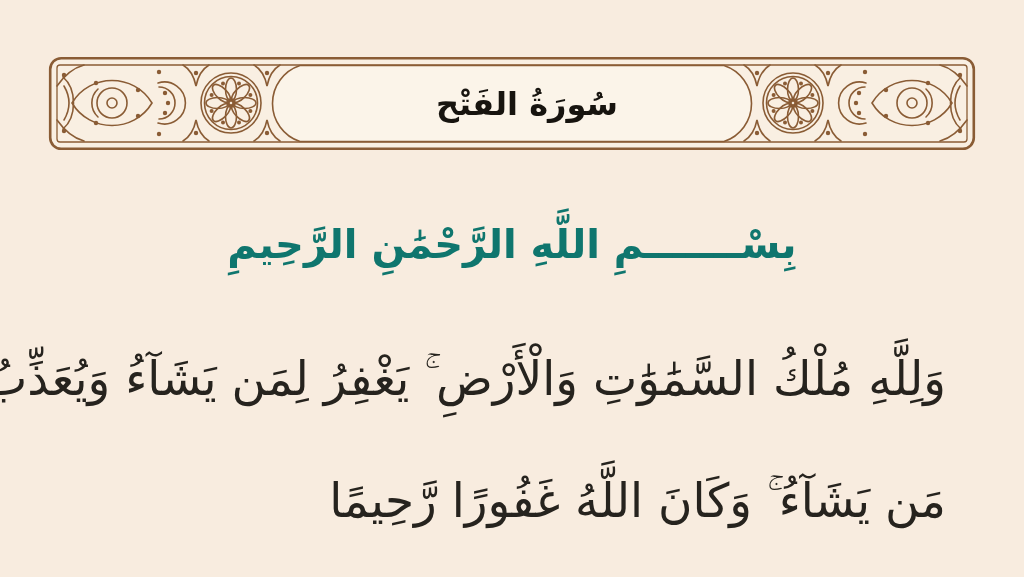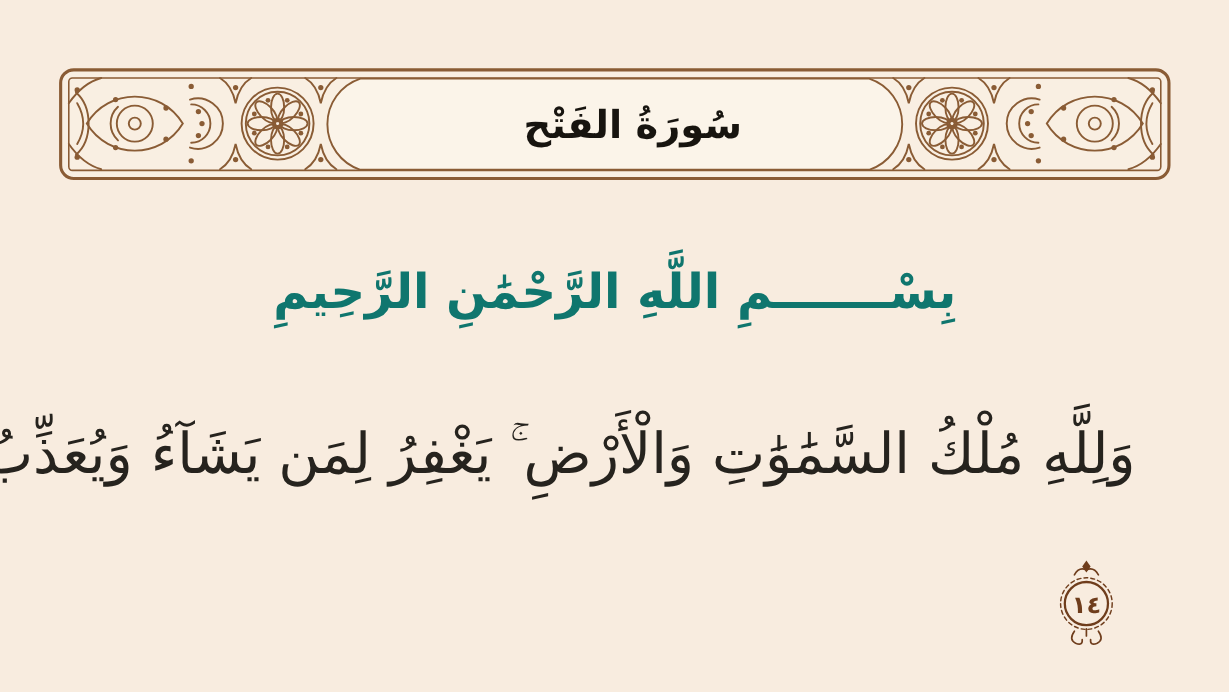--- a/index.html
+++ b/index.html
@@ -123,33 +123,17 @@
     </svg>
 
     <div class="surah-title">سُورَةُ الفَتْح</div>
   </div>
 
   <div class="bismillah">بِسْـــــــمِ اللَّهِ الرَّحْمَٰنِ الرَّحِيمِ</div>
 
   <div class="verse-block">
     <div class="verse-line">وَلِلَّهِ مُلْكُ السَّمَٰوَٰتِ وَالْأَرْضِ ۚ يَغْفِرُ لِمَن يَشَآءُ وَيُعَذِّبُ</div>
     <div class="verse-line">
-      <span class="ayah-medallion">
-        <svg width="54" height="78" viewBox="0 0 54 78">
-          <g stroke="#6f3d1c" fill="none" stroke-width="1.9" stroke-linecap="round">
-
-            <path d="M 27,3 L 30.5,8 L 27,13 L 23.5,8 Z" fill="#6f3d1c" stroke="none"></path>
-            <path d="M 17,15 Q 21,8 27,11 Q 33,8 37,15" stroke-width="1.4"></path>
-
-            <circle cx="27" cy="39" r="21.5" stroke-width="1.2" stroke-dasharray="3.2 2.6"></circle>
-            <circle cx="27" cy="39" r="18"></circle>
-
-            <path d="M 17,62 Q 12,69 18,72 Q 24,74.5 23.5,69" stroke-width="1.4"></path>
-            <path d="M 37,62 Q 42,69 36,72 Q 30,74.5 30.5,69" stroke-width="1.4"></path>
-            <path d="M 27,60 L 27,66" stroke-width="1.4"></path>
-          </g>
-          <text x="27" y="47" text-anchor="middle" font-size="20" font-weight="700" fill="#6f3d1c" font-family="DejaVu Sans, sans-serif">١٤</text>
-        </svg>
-      </span>
+      <span>مَن يَشَآءُ ۚ وَكَانَ اللَّهُ غَفُورًا رَّحِيمًا</span>
     </div>
   </div>
 
 </div>
 
 </body></html>

